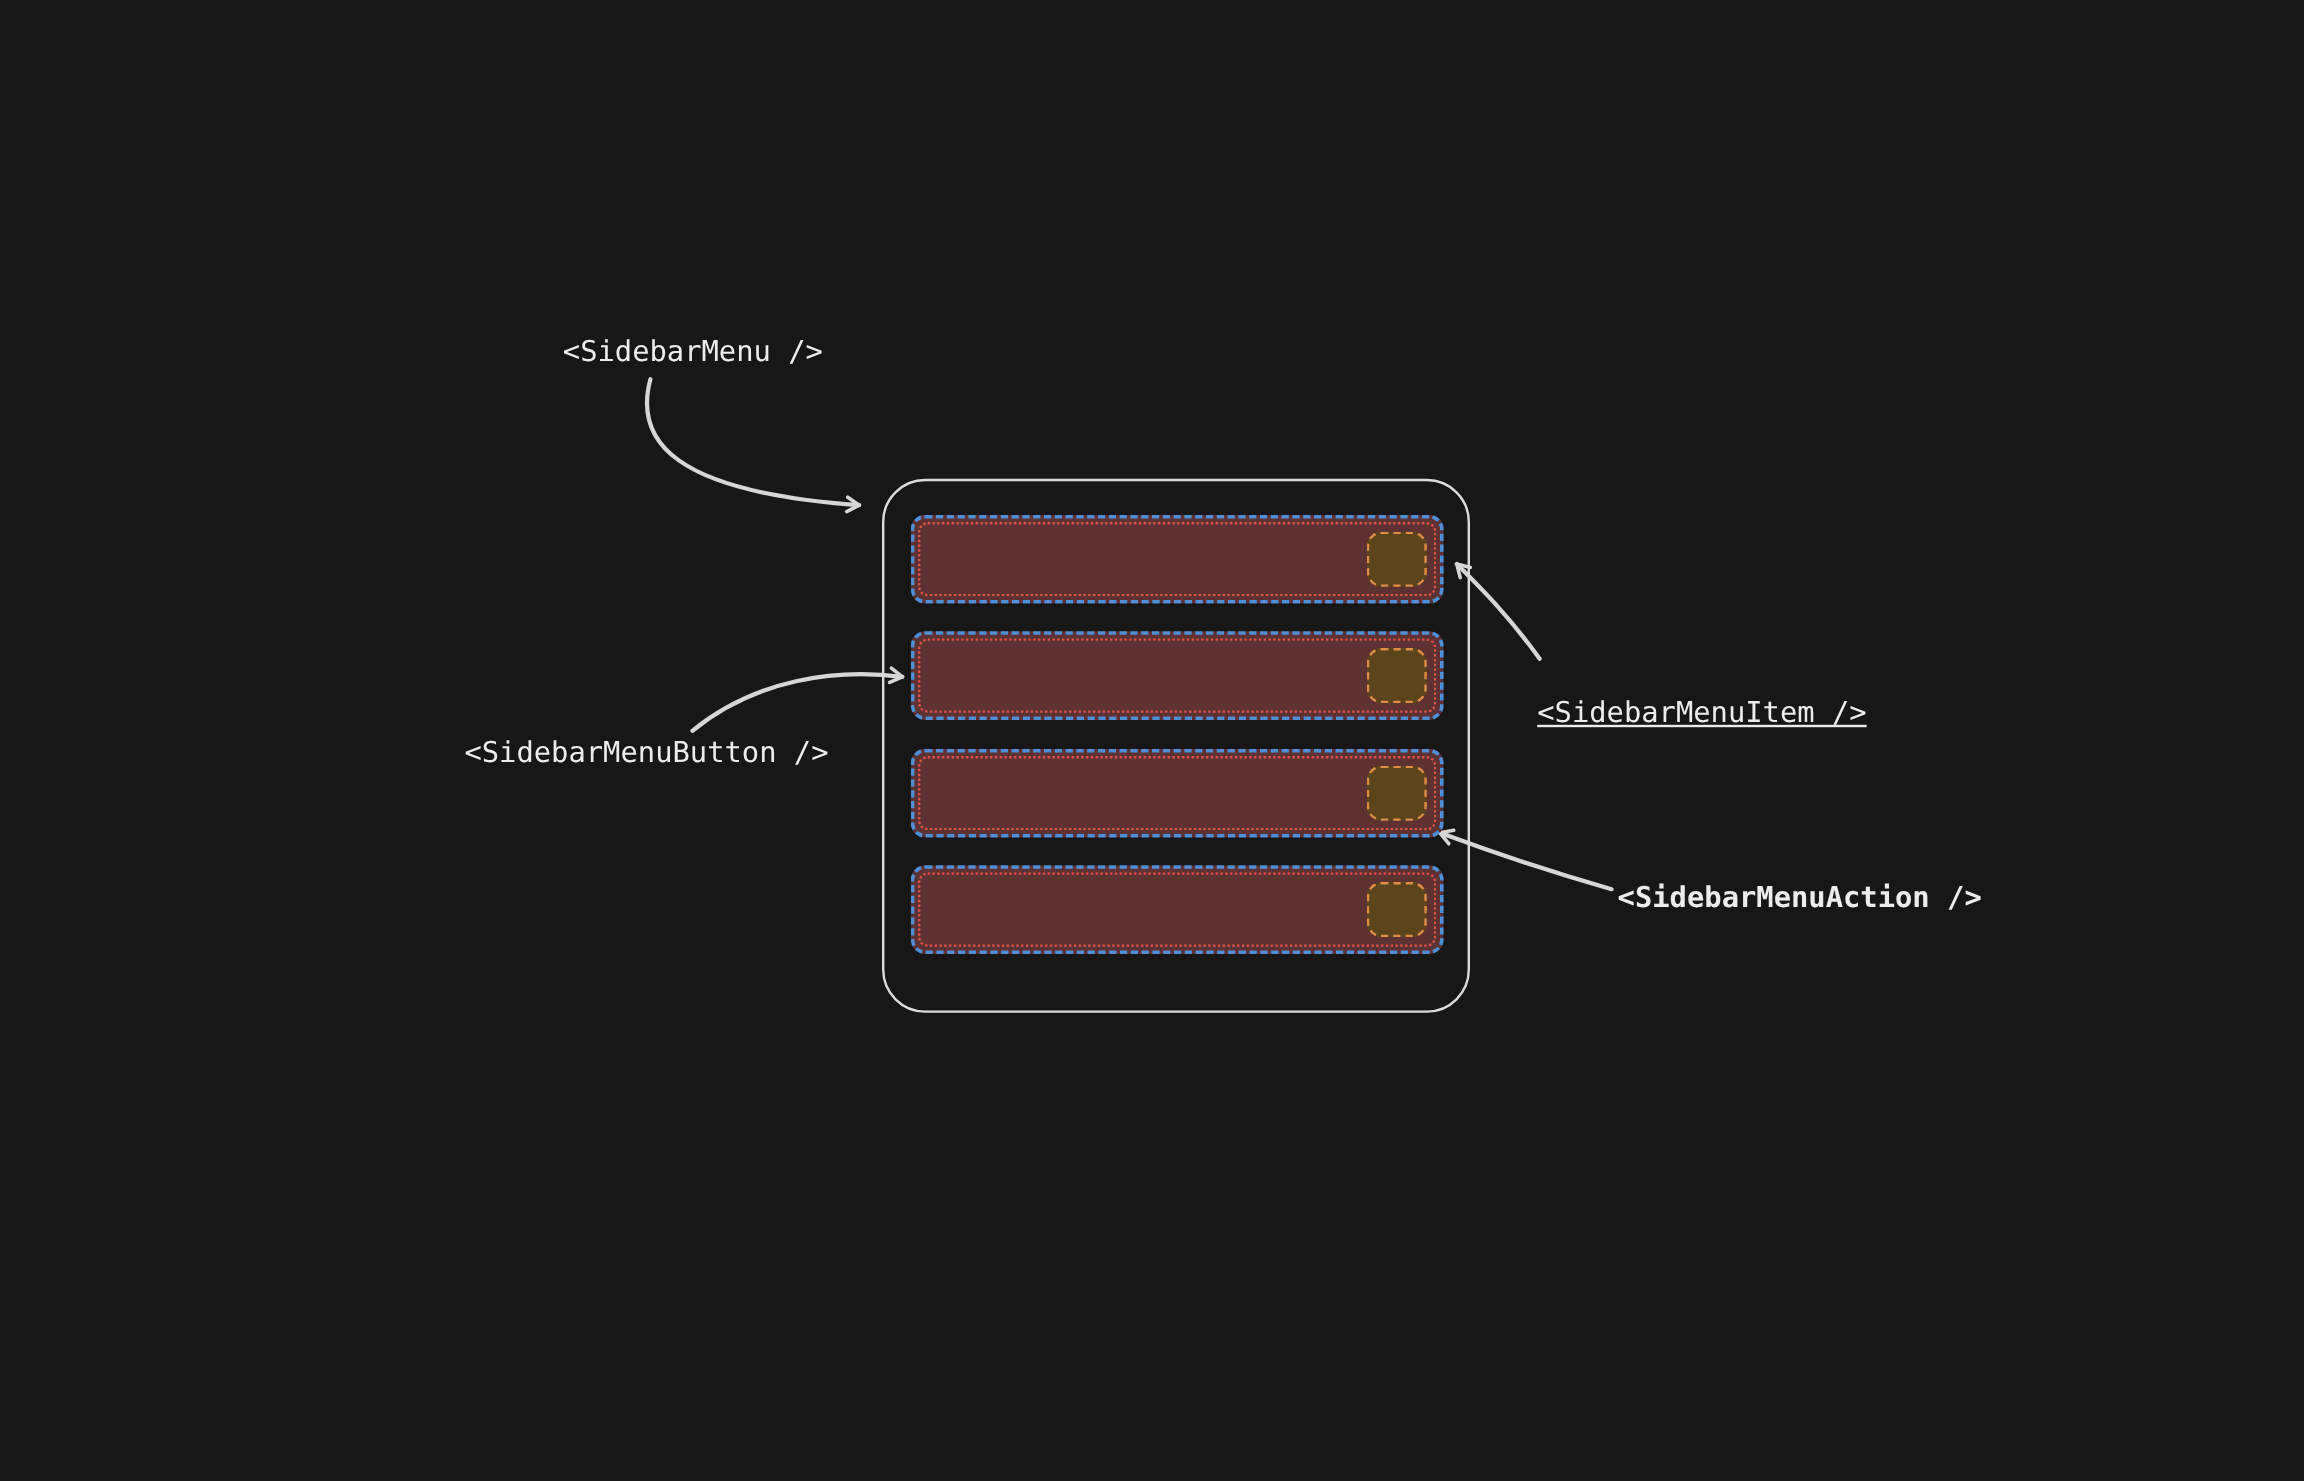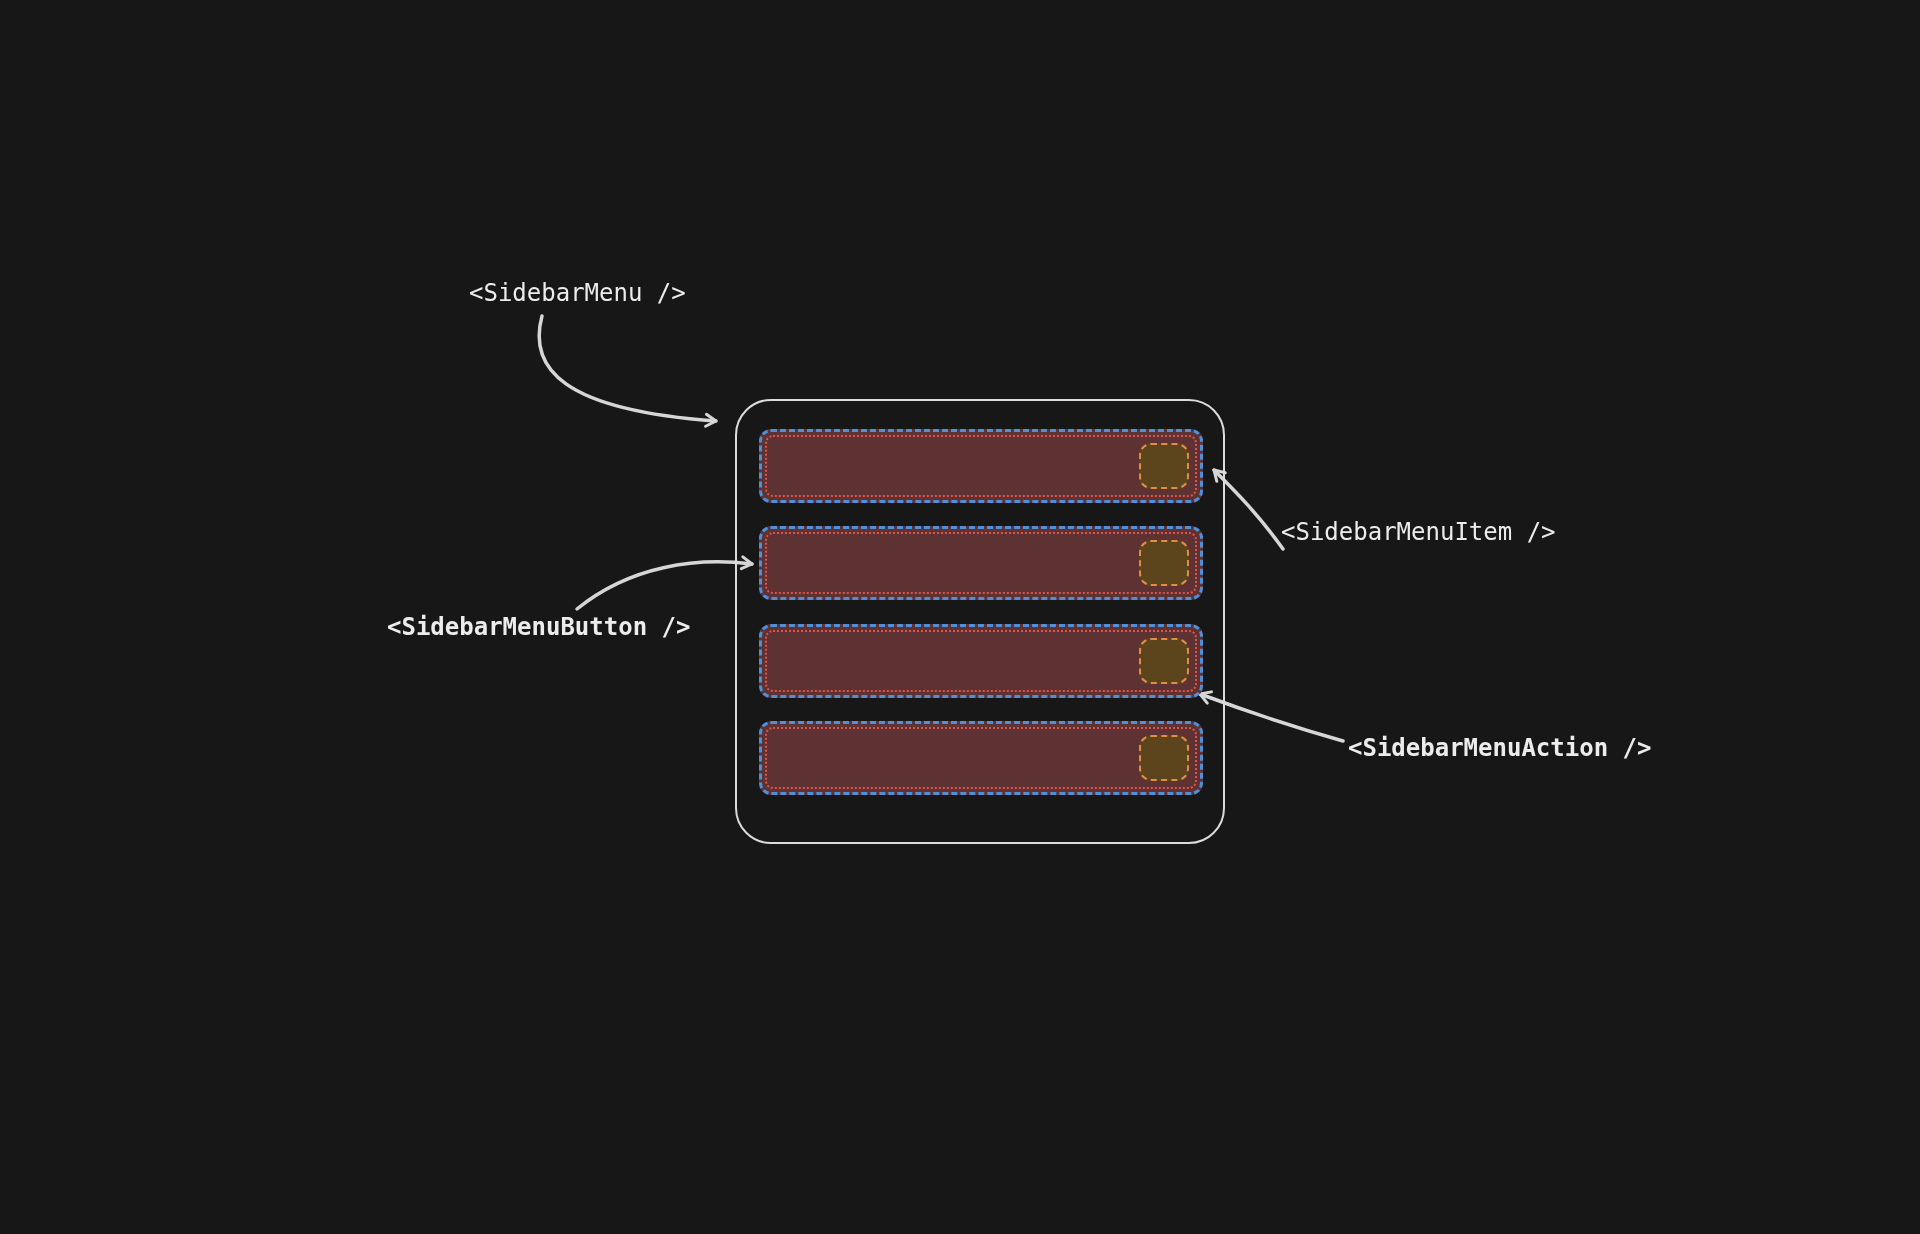--- a/index.html
+++ b/index.html
@@ -18,22 +18,22 @@
   
   .diagram-label {
     position: absolute;
     color: var(--label-text, #ececec);
     font-size: 24px;
     line-height: 28px;
     white-space: nowrap;
     font-family: "DejaVu Sans Mono", monospace;
   }
   #label-menu   { left: 469px;  top: 279px; }
-  #label-item   { left: 1281px; top: 518px; }
-  #label-button { left: 387px;  top: 613px; font-weight: bold; }
+  #label-item   { left: 1281px; top: 580px; text-decoration: underline; }
+  #label-button { left: 387px;  top: 613px; }
   #label-action { left: 1348px; top: 734px; font-weight: bold; }
 
   
   .menu-container {
     position: absolute;
     left: 735px; top: 399px;
     width: 490px; height: 445px;
     border: 2.5px solid var(--container-border, #dcdcdc);
     border-radius: 36px;
   }

